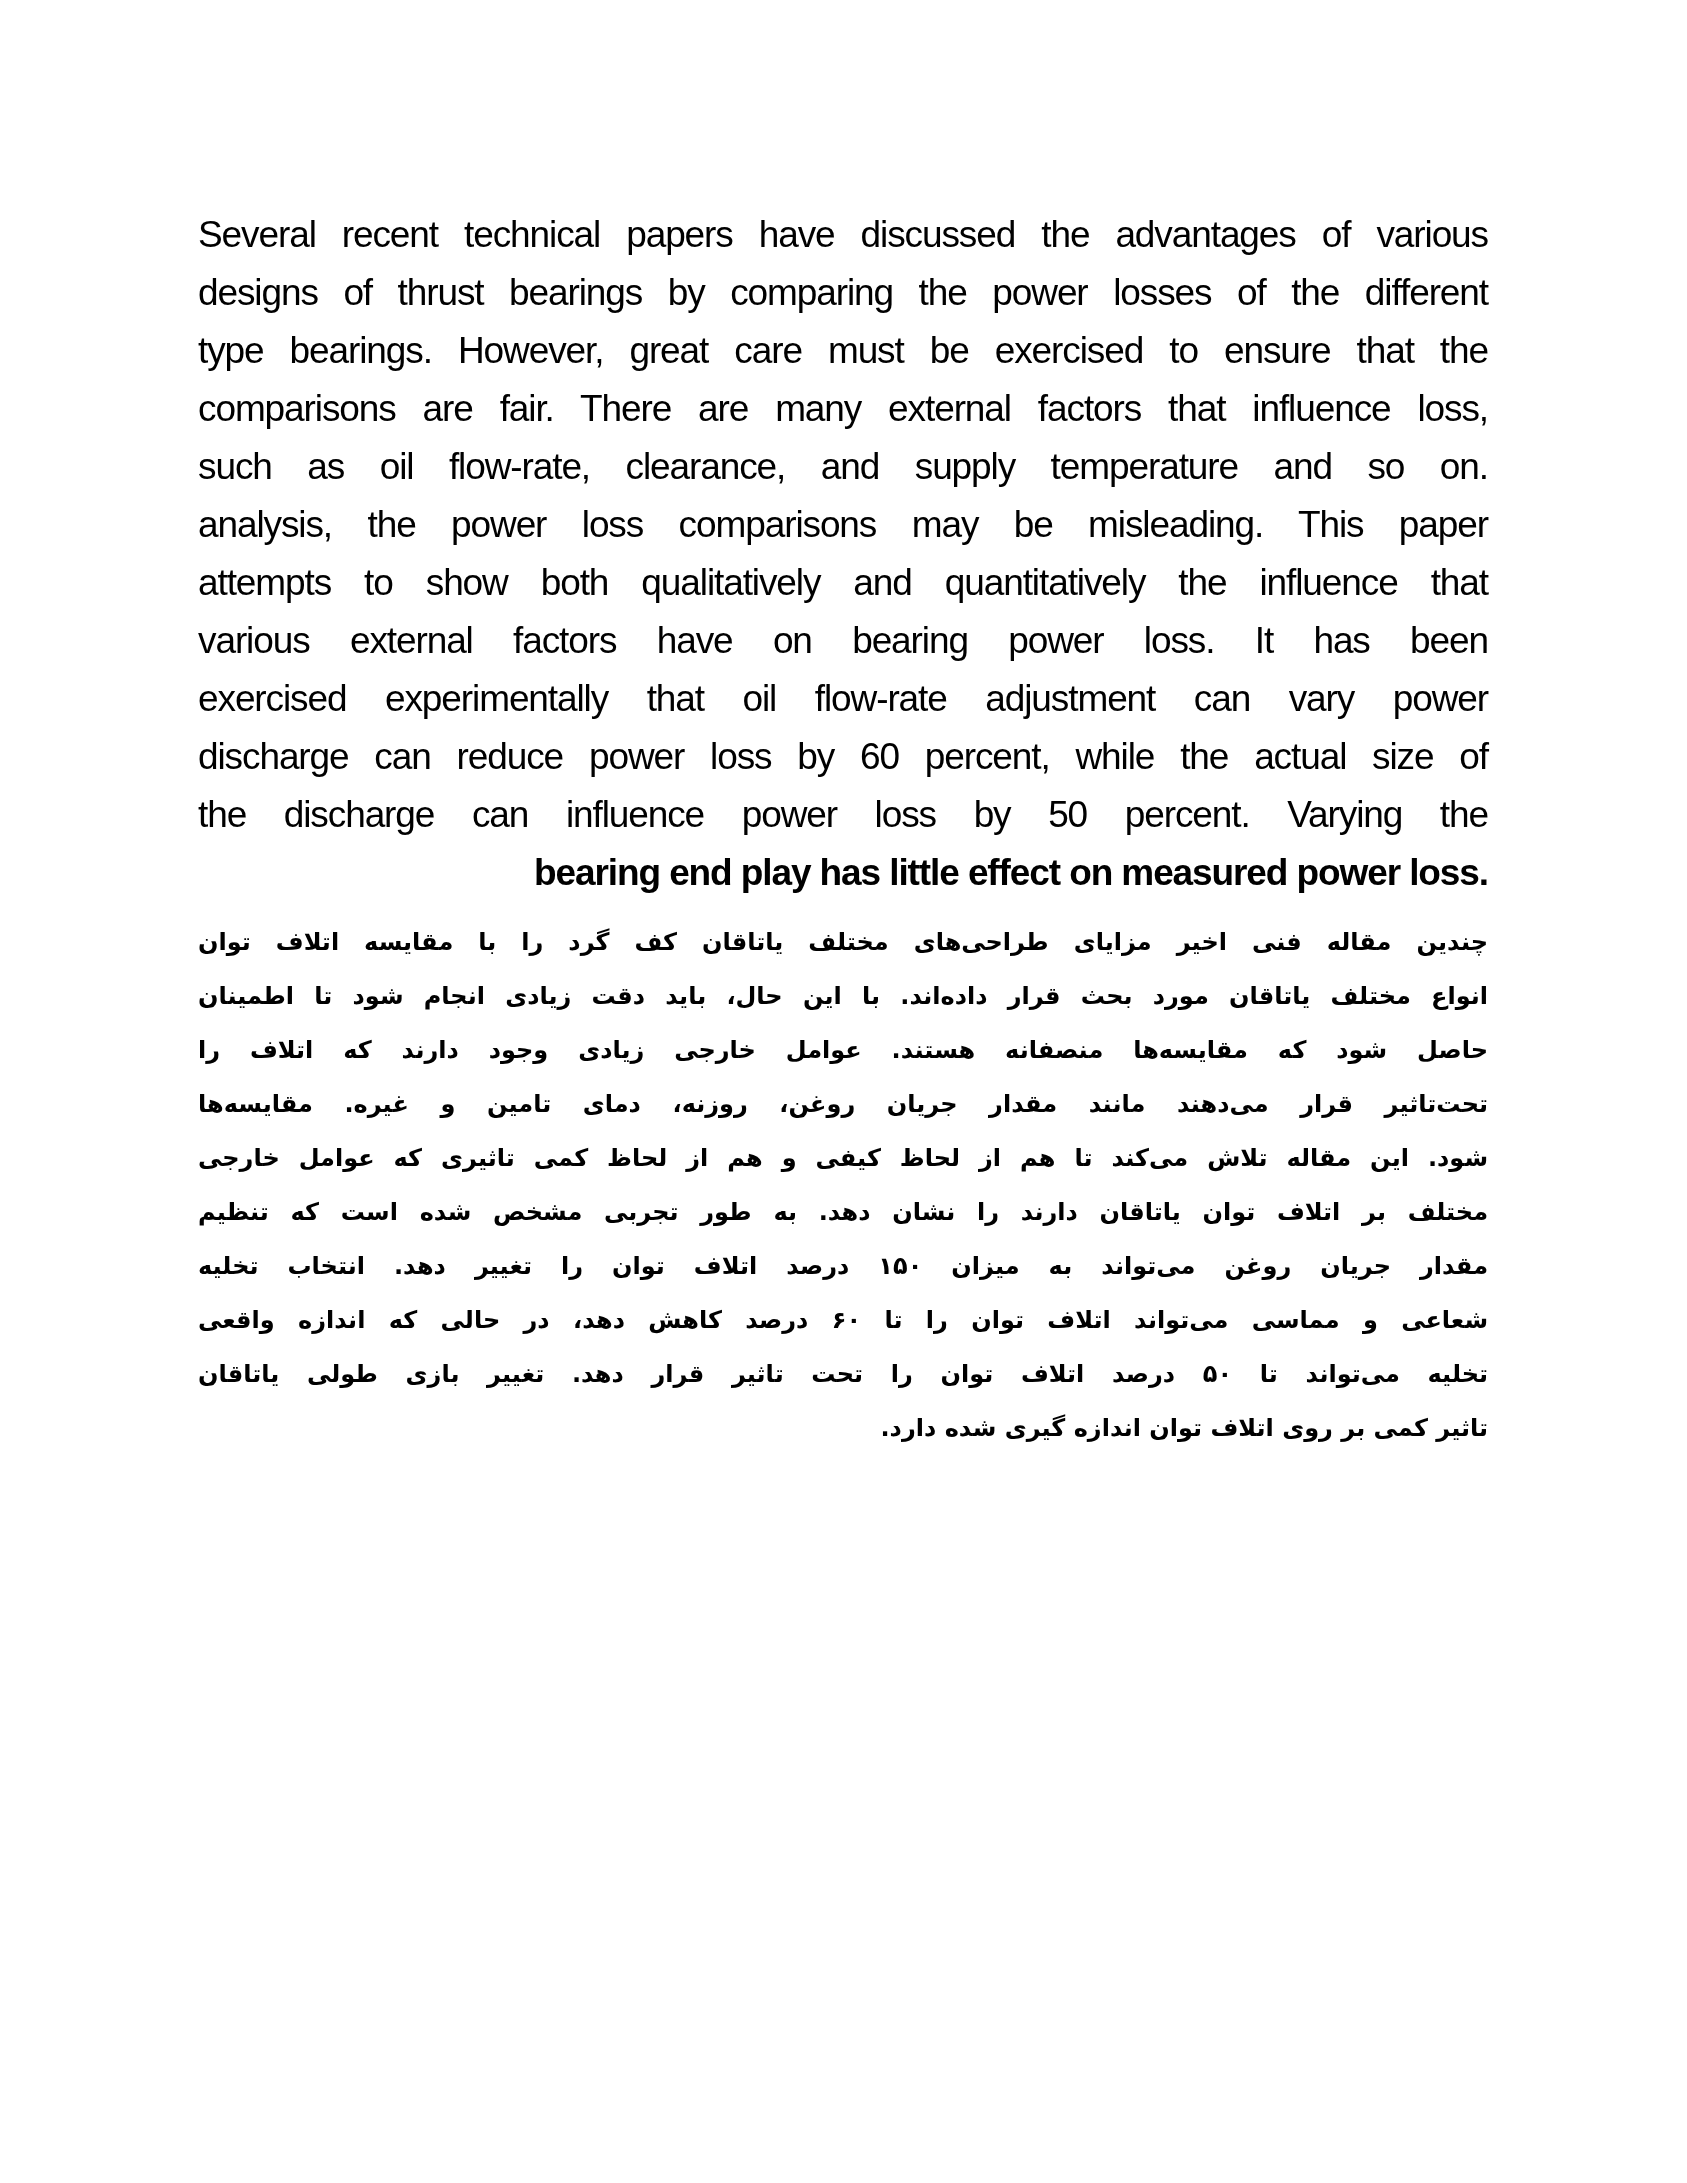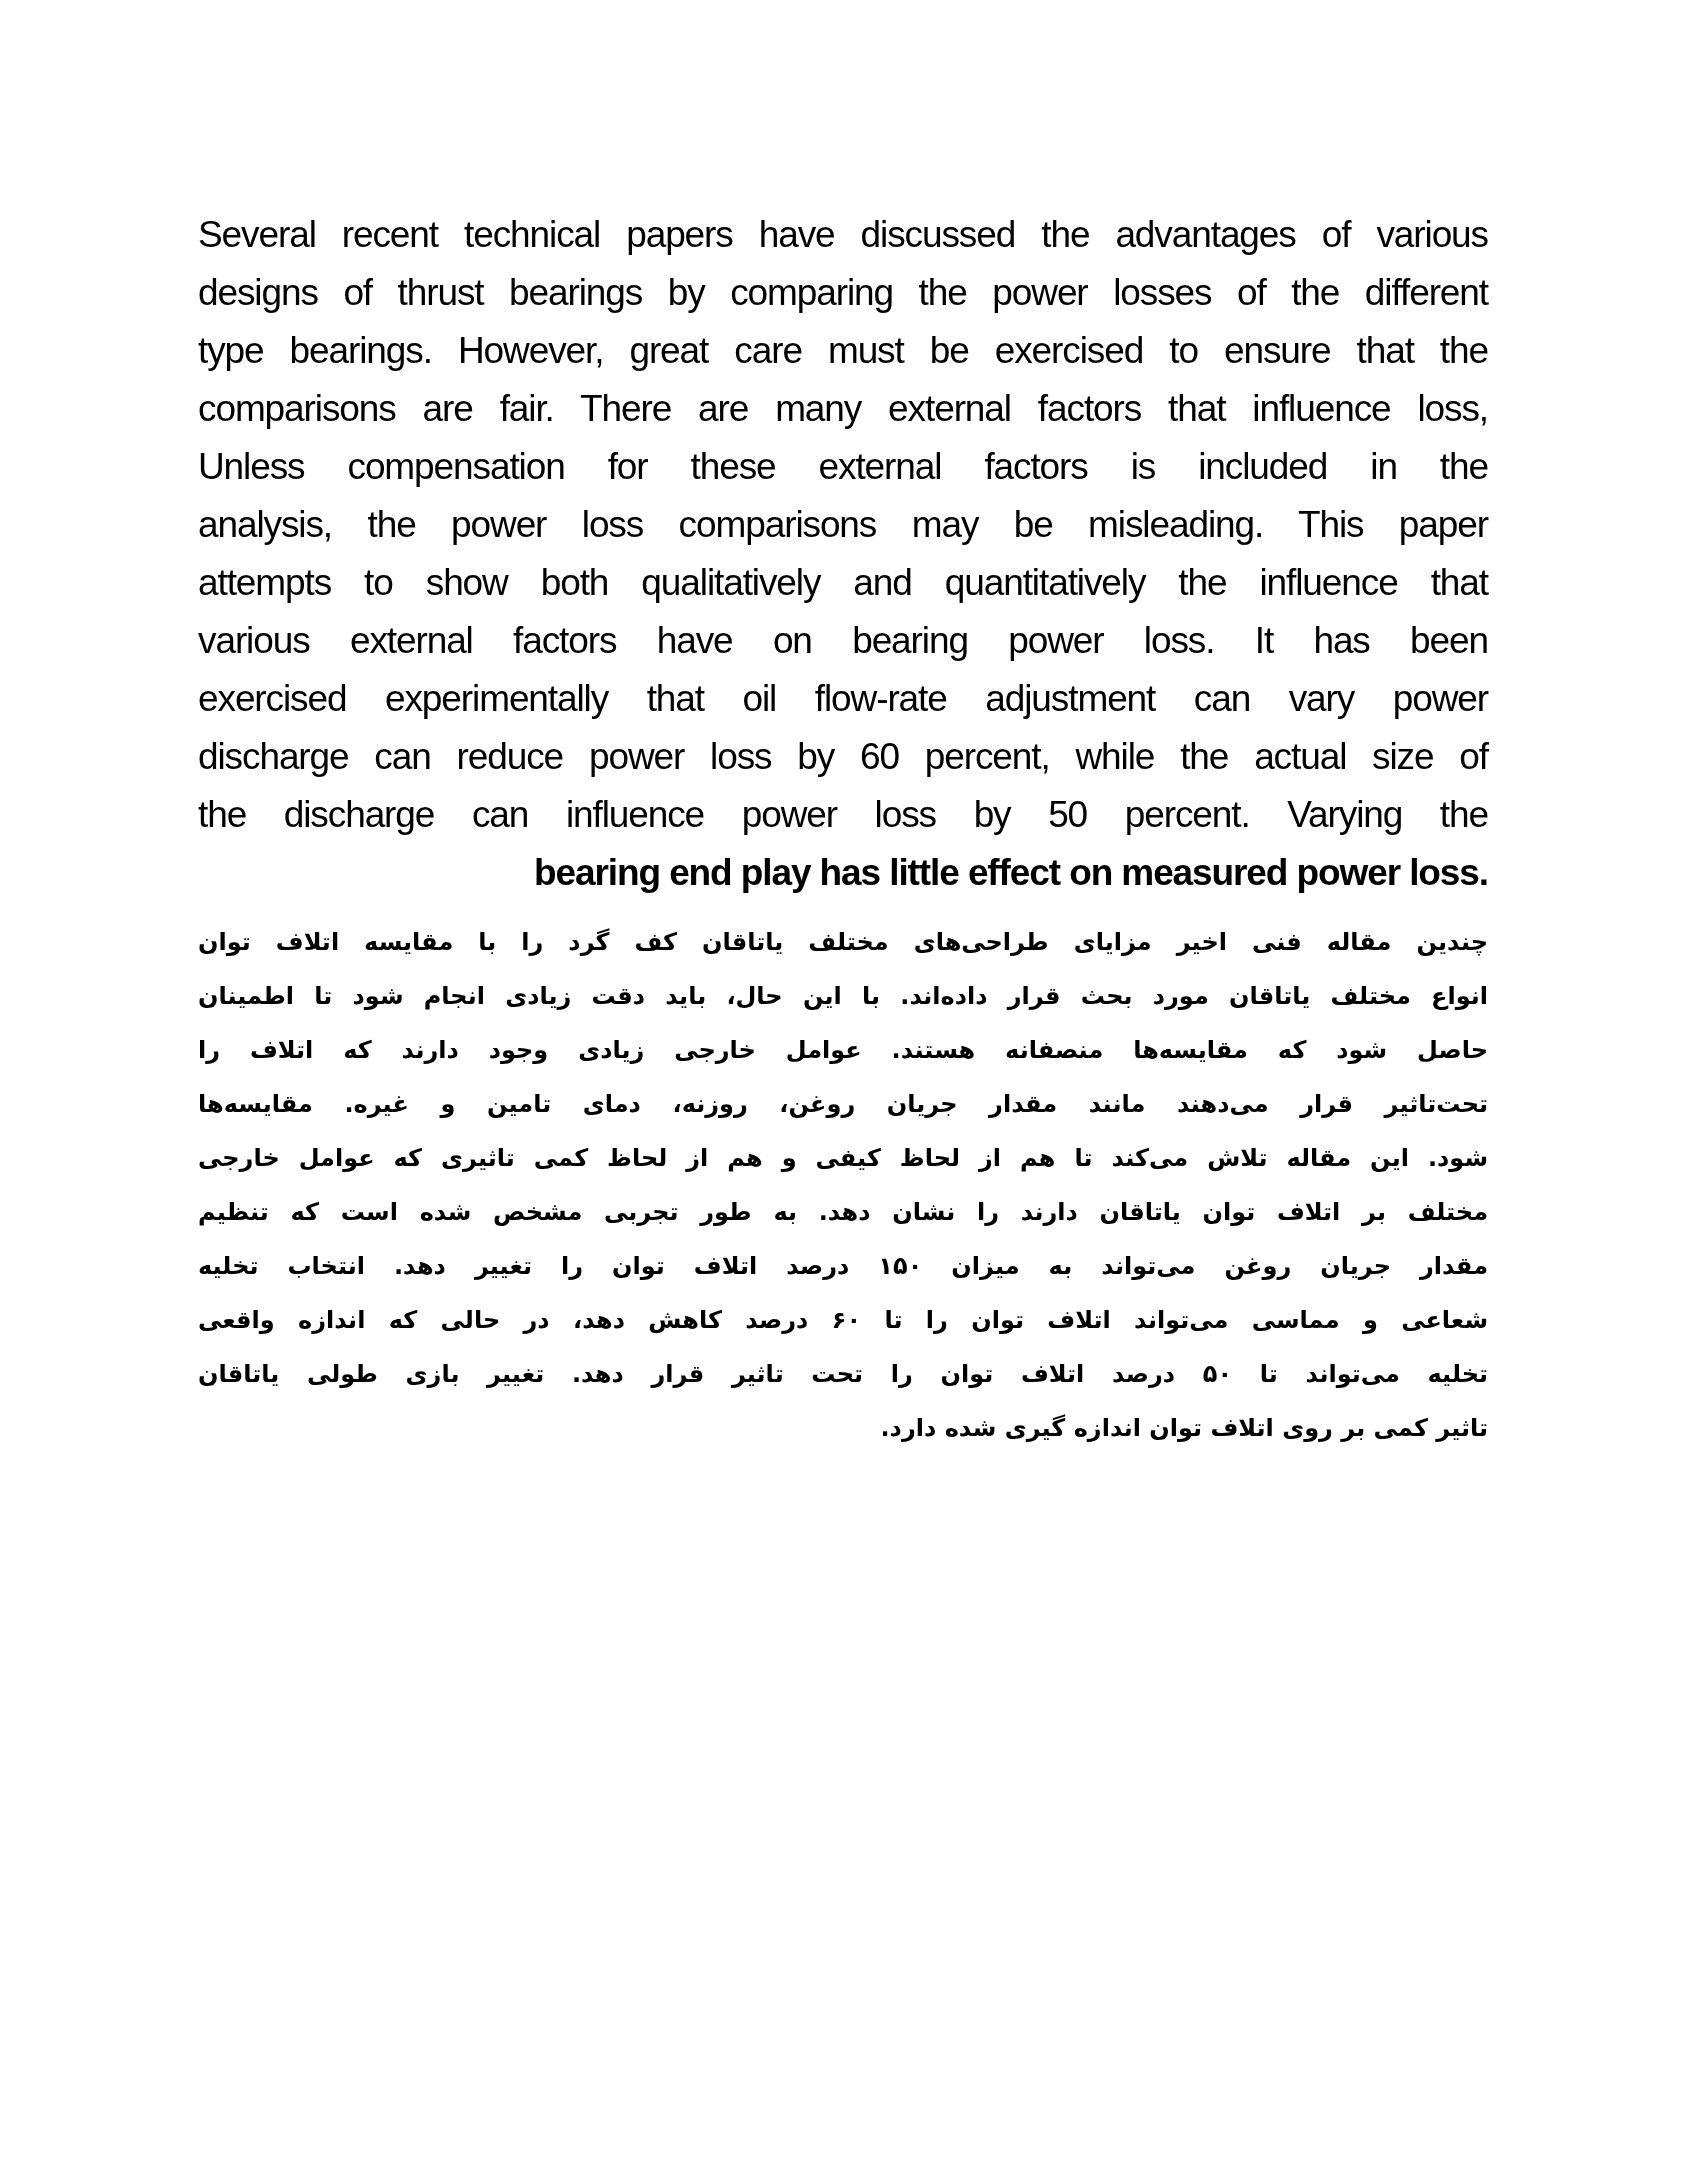--- a/index.html
+++ b/index.html
@@ -61,21 +61,21 @@
   </style>
 </head>
 <body>
 
 <div class="page">
   <div class="en-para">
     <span class="en-line justify">Several recent technical papers have discussed the advantages of various</span>
     <span class="en-line justify">designs of thrust bearings by comparing the power losses of the different</span>
     <span class="en-line justify">type bearings. However, great care must be exercised to ensure that the</span>
     <span class="en-line justify">comparisons are fair. There are many external factors that influence loss,</span>
-    <span class="en-line justify">Unless compensation for these external factors is included in the</span>
+    <span class="en-line justify">such as oil flow-rate, clearance, and supply temperature and so on.</span>
     <span class="en-line justify">analysis, the power loss comparisons may be misleading. This paper</span>
     <span class="en-line justify">attempts to show both qualitatively and quantitatively the influence that</span>
     <span class="en-line justify">various external factors have on bearing power loss. It has been</span>
     <span class="en-line justify">exercised experimentally that oil flow-rate adjustment can vary power</span>
     <span class="en-line justify">discharge can reduce power loss by 60 percent, while the actual size of</span>
     <span class="en-line justify">the discharge can influence power loss by 50 percent. Varying the</span>
     <span class="en-line last">bearing end play has little effect on measured power loss.</span>
   </div>
 
   <div class="fa-para" lang="fa" dir="rtl">

